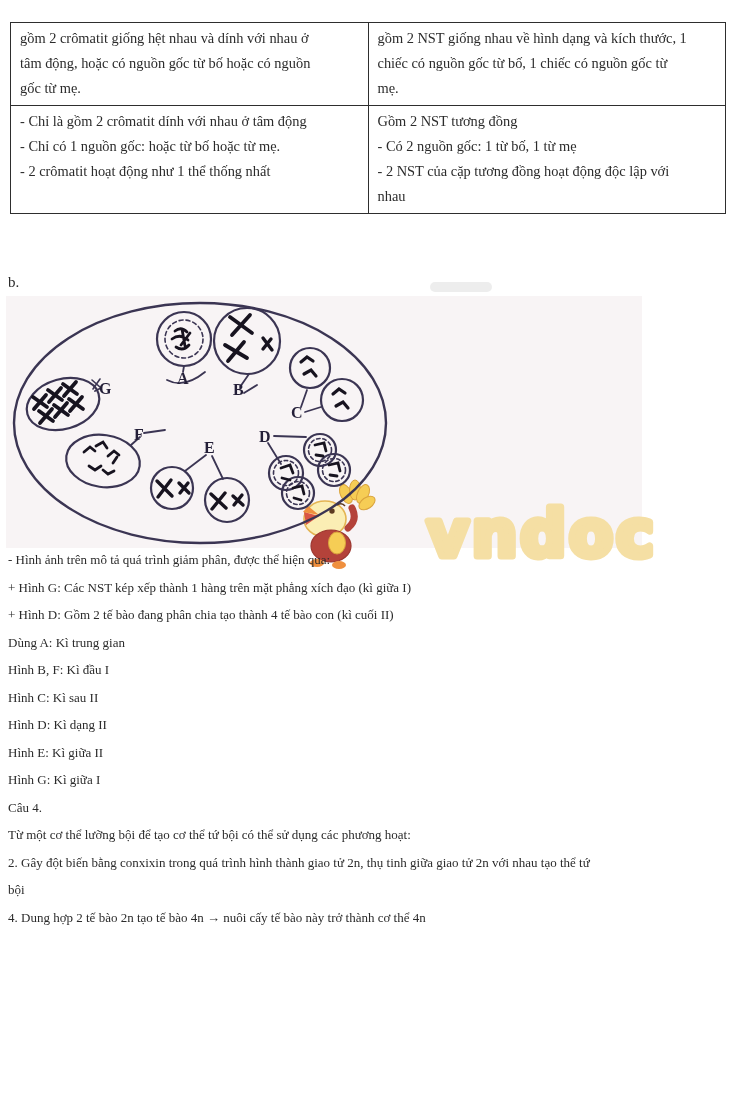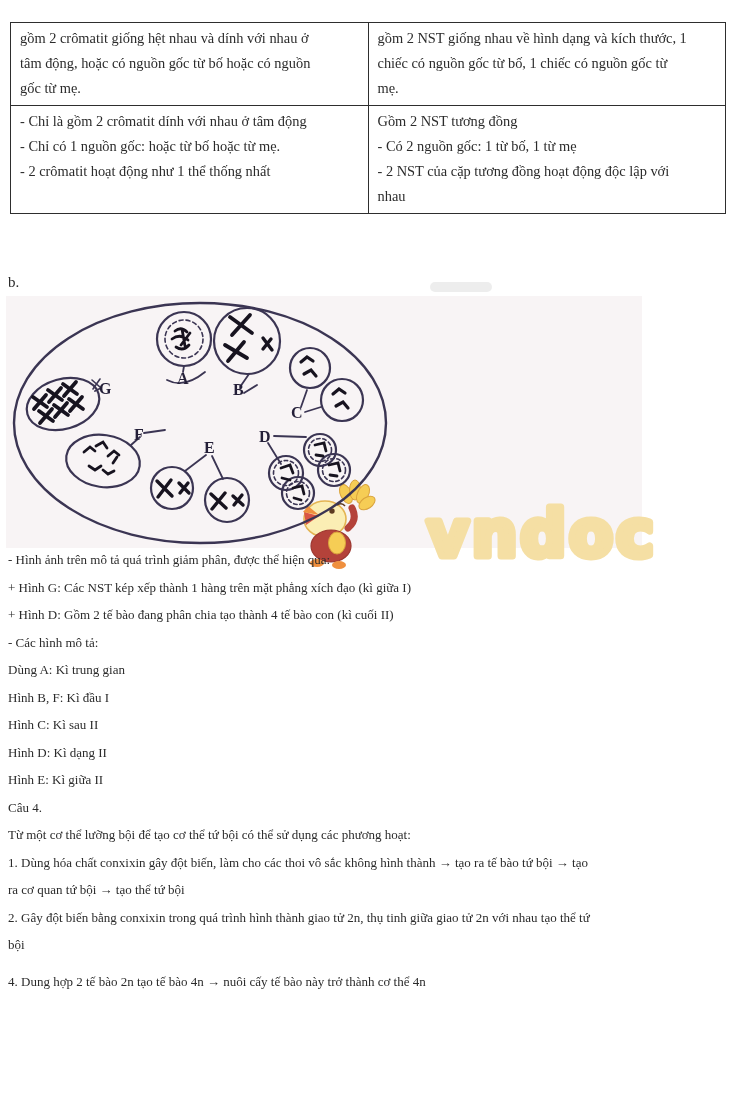--- a/index.html
+++ b/index.html
@@ -25,21 +25,21 @@
   
   .tint{position:absolute;left:6px;top:296px;width:636px;height:252px;background:#f8f4f5;z-index:0;}
   .wm{position:absolute;left:282px;top:466px;z-index:1;}
   svg.diagram{position:absolute;left:0;top:278px;z-index:2;}
   
   .answer{
     position:absolute;left:8px;top:546px;width:724px;z-index:3;
     font-size:13px;line-height:27.5px;
   }
   .answer .ln{white-space:pre-line;}
-  .answer .gap{margin-top:9px;}
+  .answer .gap{}
 </style>
 </head>
 <body>
 
 <div class="page">
 
   <table class="cmp">
     <tbody>
         <tr>
       <td>gồm 2 crômatit giống hệt nhau và dính với nhau ở
@@ -178,28 +178,26 @@
       <text x="204" y="453">E</text>
       <text x="134" y="440">F</text>
       <text x="99" y="394">G</text>
     </g>
   </svg>
 
   <div class="answer">
     <div class="ln">- Hình ảnh trên mô tả quá trình giảm phân, được thể hiện qua:</div>
     <div class="ln">+ Hình G: Các NST kép xếp thành 1 hàng trên mặt phẳng xích đạo (kì giữa I)</div>
     <div class="ln">+ Hình D: Gồm 2 tế bào đang phân chia tạo thành 4 tế bào con (kì cuối II)</div>
-    <div class="ln">- Các hình mô tả:</div>
     <div class="ln">Dùng A: Kì trung gian</div>
     <div class="ln">Hình B, F: Kì đầu I</div>
     <div class="ln">Hình C: Kì sau II</div>
     <div class="ln">Hình D: Kì dạng II</div>
     <div class="ln">Hình E: Kì giữa II</div>
+    <div class="ln">Hình G: Kì giữa I</div>
     <div class="ln">Câu 4.</div>
     <div class="ln">Từ một cơ thể lưỡng bội để tạo cơ thể tứ bội có thể sử dụng các phương hoạt:</div>
-    <div class="ln">1. Dùng hóa chất conxixin gây đột biến, làm cho các thoi vô sắc không hình thành → tạo ra tế bào tứ bội → tạo
-ra cơ quan tứ bội → tạo thể tứ bội</div>
     <div class="ln">2. Gây đột biến bằng conxixin trong quá trình hình thành giao tử 2n, thụ tinh giữa giao tử 2n với nhau tạo thể tứ
 bội</div>
     <div class="ln gap">4. Dung hợp 2 tế bào 2n tạo tế bào 4n → nuôi cấy tế bào này trở thành cơ thể 4n</div>
   </div>
 
 </div>
 
 </body></html>

